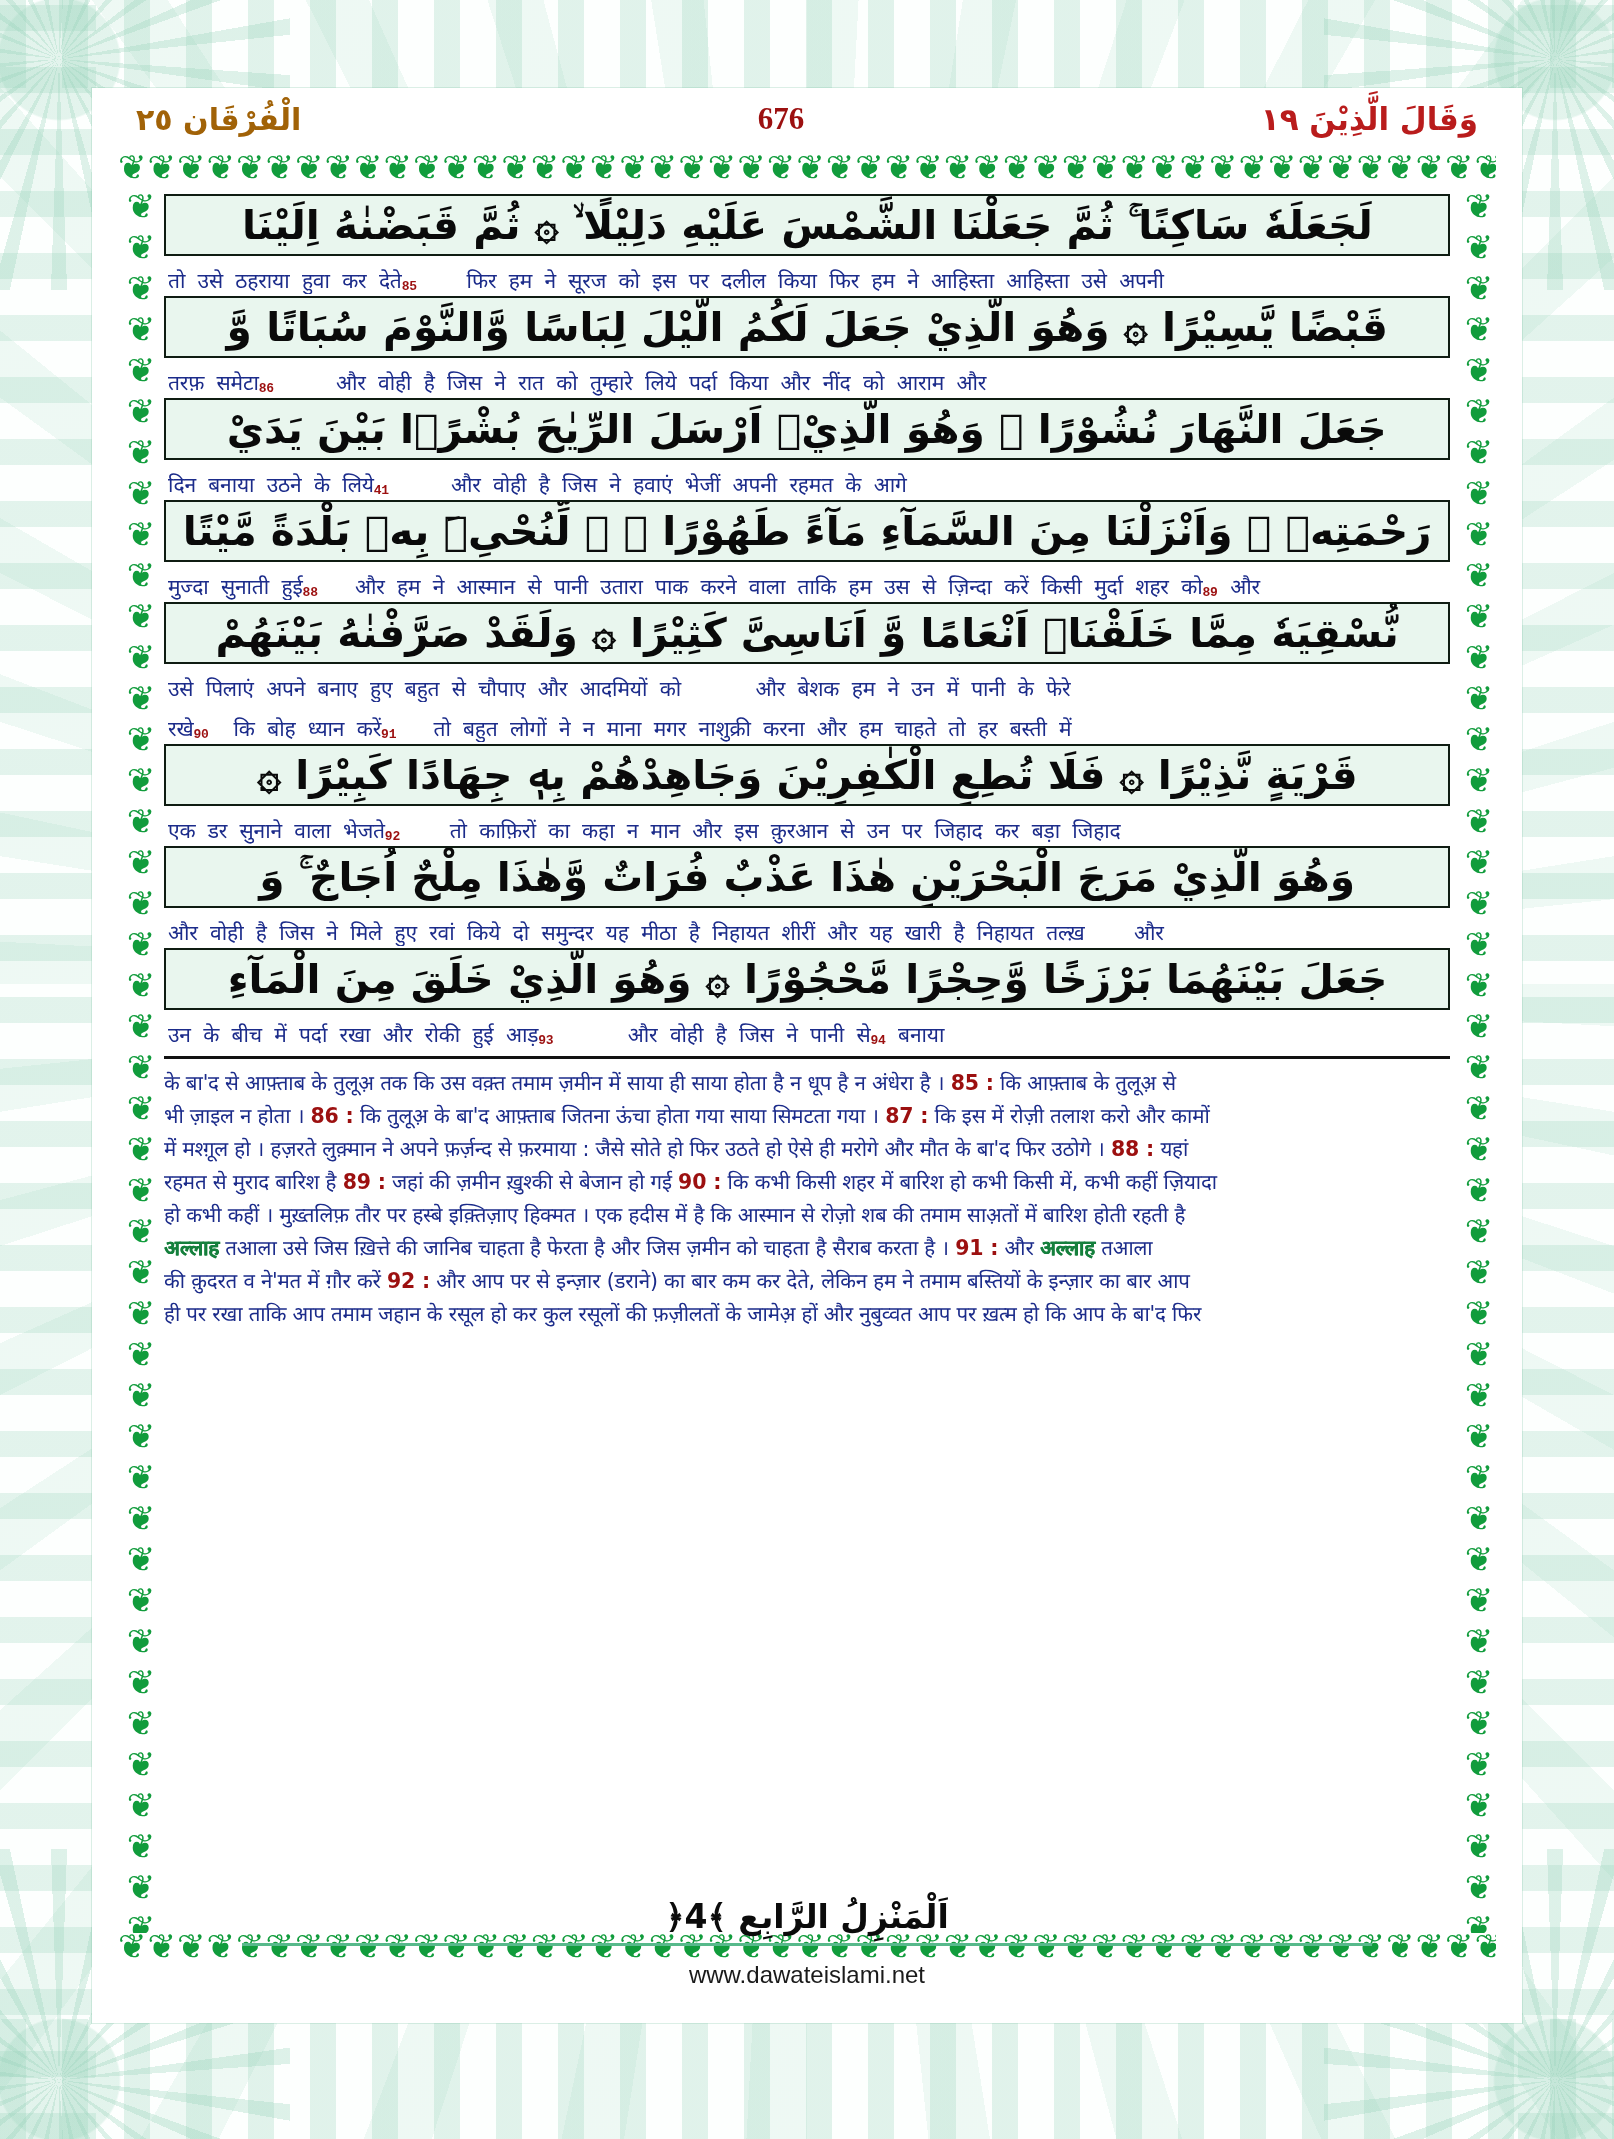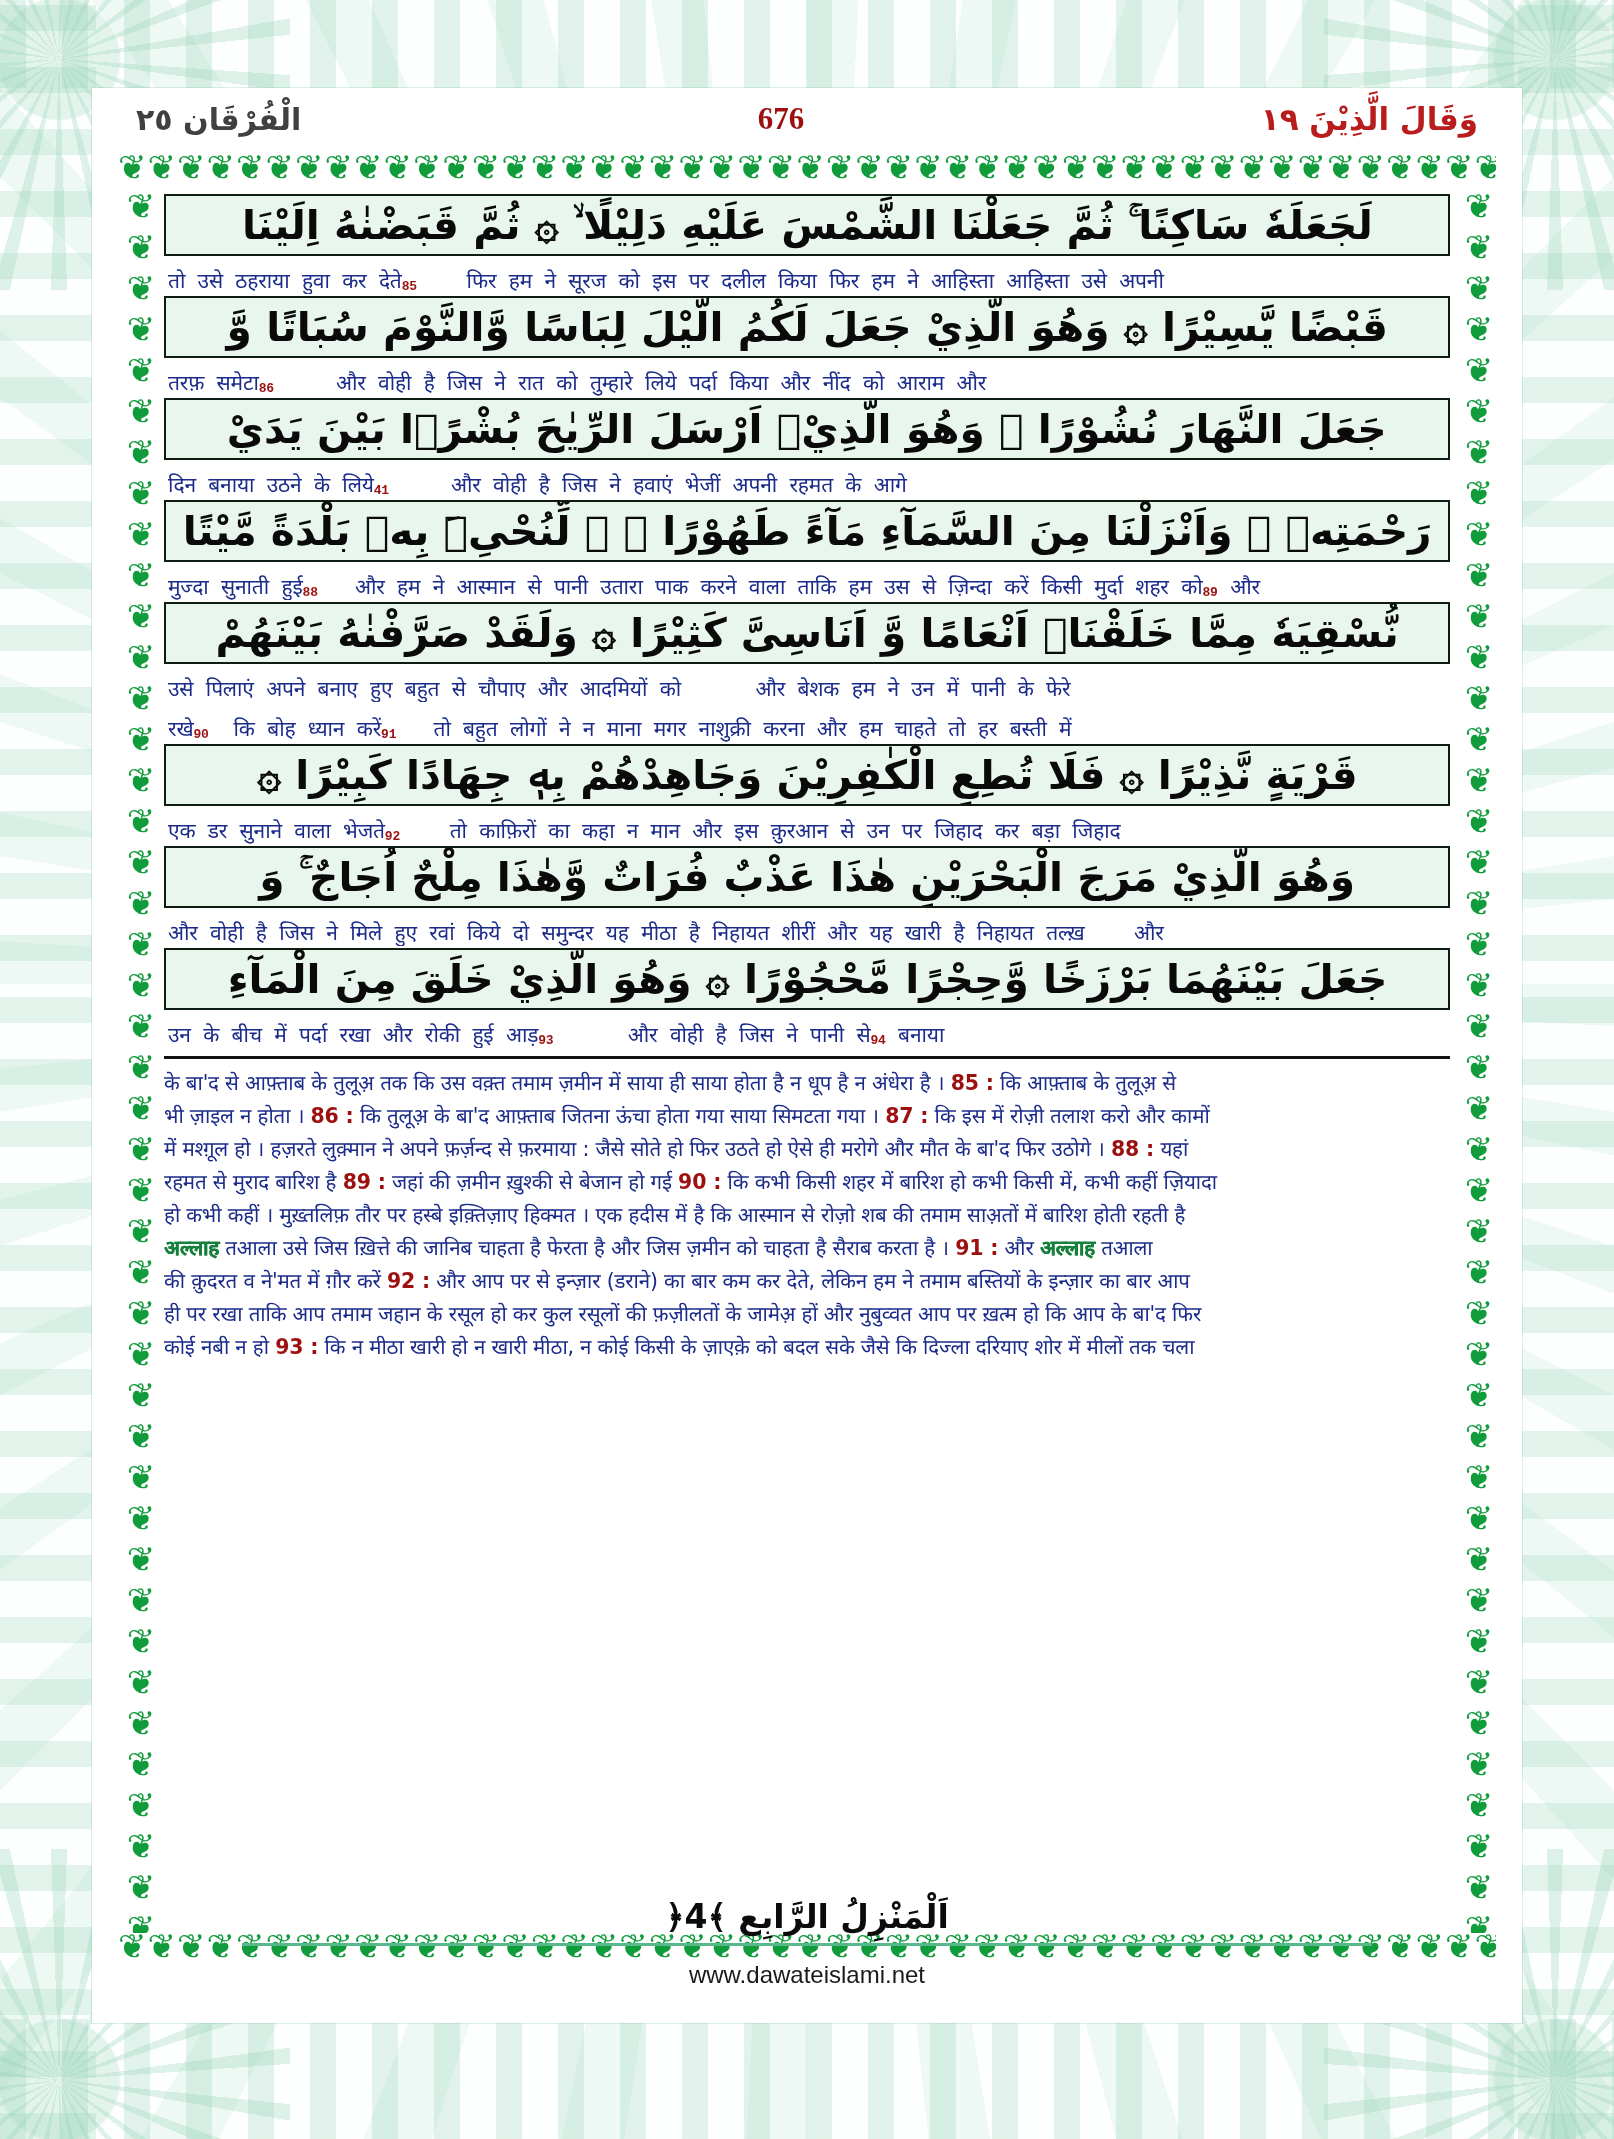--- a/index.html
+++ b/index.html
@@ -57,21 +57,21 @@
     box-shadow:0 0 0 1px rgba(120,190,160,0.25);
   }
 
   
   .runhead{
     position:absolute; left:0; right:0; top:0; height:62px;
     display:flex; align-items:center; justify-content:space-between;
     padding:0 44px; box-sizing:border-box;
   }
   .rh-left{
-    font-size:30px; color:#404040; direction:rtl;
+    font-size:30px; color:#a16207; direction:rtl;
     font-family:"DejaVu Sans", sans-serif; font-weight:bold;
     letter-spacing:-1px;
   }
   .rh-center{
     font-size:31px; color:#9c1010; font-weight:bold;
     font-family:"Liberation Serif", serif;
   }
   .rh-right{
     font-size:31px; color:#b91c1c; direction:rtl; font-weight:bold;
     font-family:"DejaVu Sans", sans-serif;
@@ -344,21 +344,20 @@
 
         <div class="footnotes">
           <div class="fn-line">के बा'द से आफ़्ताब के तुलूअ़ तक कि उस वक़्त तमाम ज़मीन में साया ही साया होता है न धूप है न अंधेरा है । <b class="num">85 :</b> कि आफ़्ताब के तुलूअ़ से</div>
           <div class="fn-line">भी ज़ाइल न होता । <b class="num">86 :</b> कि तुलूअ़ के बा'द आफ़्ताब जितना ऊंचा होता गया साया सिमटता गया । <b class="num">87 :</b> कि इस में रोज़ी तलाश करो और कामों</div>
           <div class="fn-line">में मश्ग़ूल हो । हज़रते लुक़्मान ने अपने फ़र्ज़न्द से फ़रमाया : जैसे सोते हो फिर उठते हो ऐसे ही मरोगे और मौत के बा'द फिर उठोगे । <b class="num">88 :</b> यहां</div>
           <div class="fn-line">रहमत से मुराद बारिश है <b class="num">89 :</b> जहां की ज़मीन ख़ुश्की से बेजान हो गई <b class="num">90 :</b> कि कभी किसी शहर में बारिश हो कभी किसी में, कभी कहीं ज़ियादा</div>
           <div class="fn-line">हो कभी कहीं । मुख़्तलिफ़ तौर पर हस्बे इक़्तिज़ाए हिक्मत । एक हदीस में है कि आस्मान से रोज़ो शब की तमाम साअ़तों में बारिश होती रहती है</div>
           <div class="fn-line"><span class="allah">अल्लाह</span> तआला उसे जिस ख़ित्ते की जानिब चाहता है फेरता है और जिस ज़मीन को चाहता है सैराब करता है । <b class="num">91 :</b> और <span class="allah">अल्लाह</span> तआला</div>
           <div class="fn-line">की क़ुदरत व ने'मत में ग़ौर करें <b class="num">92 :</b> और आप पर से इन्ज़ार (डराने) का बार कम कर देते, लेकिन हम ने तमाम बस्तियों के इन्ज़ार का बार आप</div>
           <div class="fn-line">ही पर रखा ताकि आप तमाम जहान के रसूल हो कर कुल रसूलों की फ़ज़ीलतों के जामेअ़ हों और नुबुव्वत आप पर ख़त्म हो कि आप के बा'द फिर</div>
-          <div class="fn-line">कोई नबी न हो <b class="num">93 :</b> कि न मीठा खारी हो न खारी मीठा, न कोई किसी के ज़ाएक़े को बदल सके जैसे कि दिज्ला दरियाए शोर में मीलों तक चला</div>
         </div>
 
       </div>
     </div>
 
     <div class="footer">
       <div class="foot-rule"></div>
       <div class="manzil">
         <span>اَلْمَنْزِلُ الرَّابِع</span>
         <span>﴾<span class="num">4</span>﴿</span>

